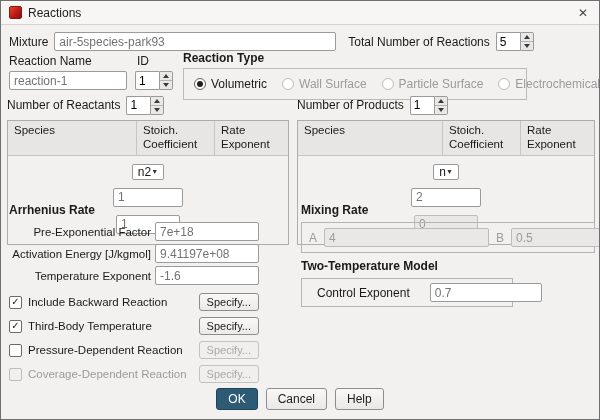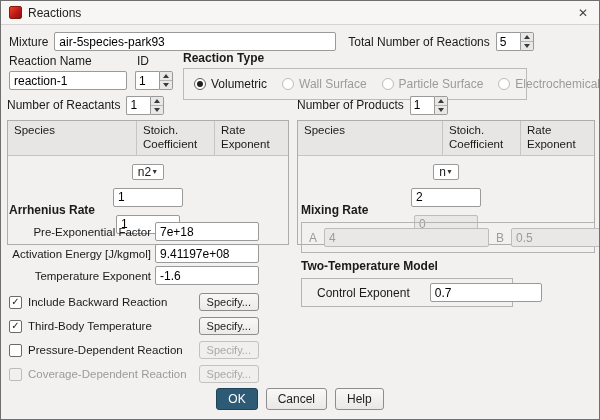--- a/index.html
+++ b/index.html
@@ -9,21 +9,21 @@
 
   .titlebar { position:absolute; top:0; left:0; right:0; height:24px; background:#f7f6f5; border-bottom:1px solid #d4d3d2; display:flex; align-items:center; padding:0 8px; gap:6px; }
   .app-icon { width:13px; height:13px; min-width:13px; border-radius:2px; background:linear-gradient(135deg,#e8442a 0%,#c01818 55%,#8a1010 100%); border:1px solid #7d1d0d; }
   .title { font-size:12px; color:#222; }
   .close { margin-left:auto; font-size:12px; color:#444; padding:0 3px; cursor:default; }
 
   .lbl { white-space:nowrap; }
   .bold { font-weight:bold; }
   .dis-text { color:#9b9b9b; }
 
-  .text { height:19px; border:1px solid #9a9a9a; background:#fff; font:12px "Liberation Sans",sans-serif; padding:0 4px; color:#000000; border-radius:2px; }
+  .text { height:19px; border:1px solid #9a9a9a; background:#fff; font:12px "Liberation Sans",sans-serif; padding:0 4px; color:#737373; border-radius:2px; }
   .text.disabled { background:#e9e8e6; color:#9b9b9b; border-color:#bcbcbc; }
 
   .spinbox { display:inline-flex; height:19px; }
   .spin-input { width:24px; height:19px; border:1px solid #9a9a9a; border-right:none; background:#fff; font:12px "Liberation Sans",sans-serif; padding:0 3px; border-radius:2px 0 0 2px; }
   .spin-btns { width:14px; display:flex; flex-direction:column; border:1px solid #9a9a9a; border-radius:0 2px 2px 0; overflow:hidden; }
   .spin-up,.spin-down { flex:1; background:#e9e8e6; display:flex; align-items:center; justify-content:center; }
   .spin-up { border-bottom:1px solid #b5b5b5; }
   .spin-up::after { content:""; border-left:3px solid transparent; border-right:3px solid transparent; border-bottom:4px solid #3a3a3a; }
   .spin-down::after { content:""; border-left:3px solid transparent; border-right:3px solid transparent; border-top:4px solid #3a3a3a; }
 

